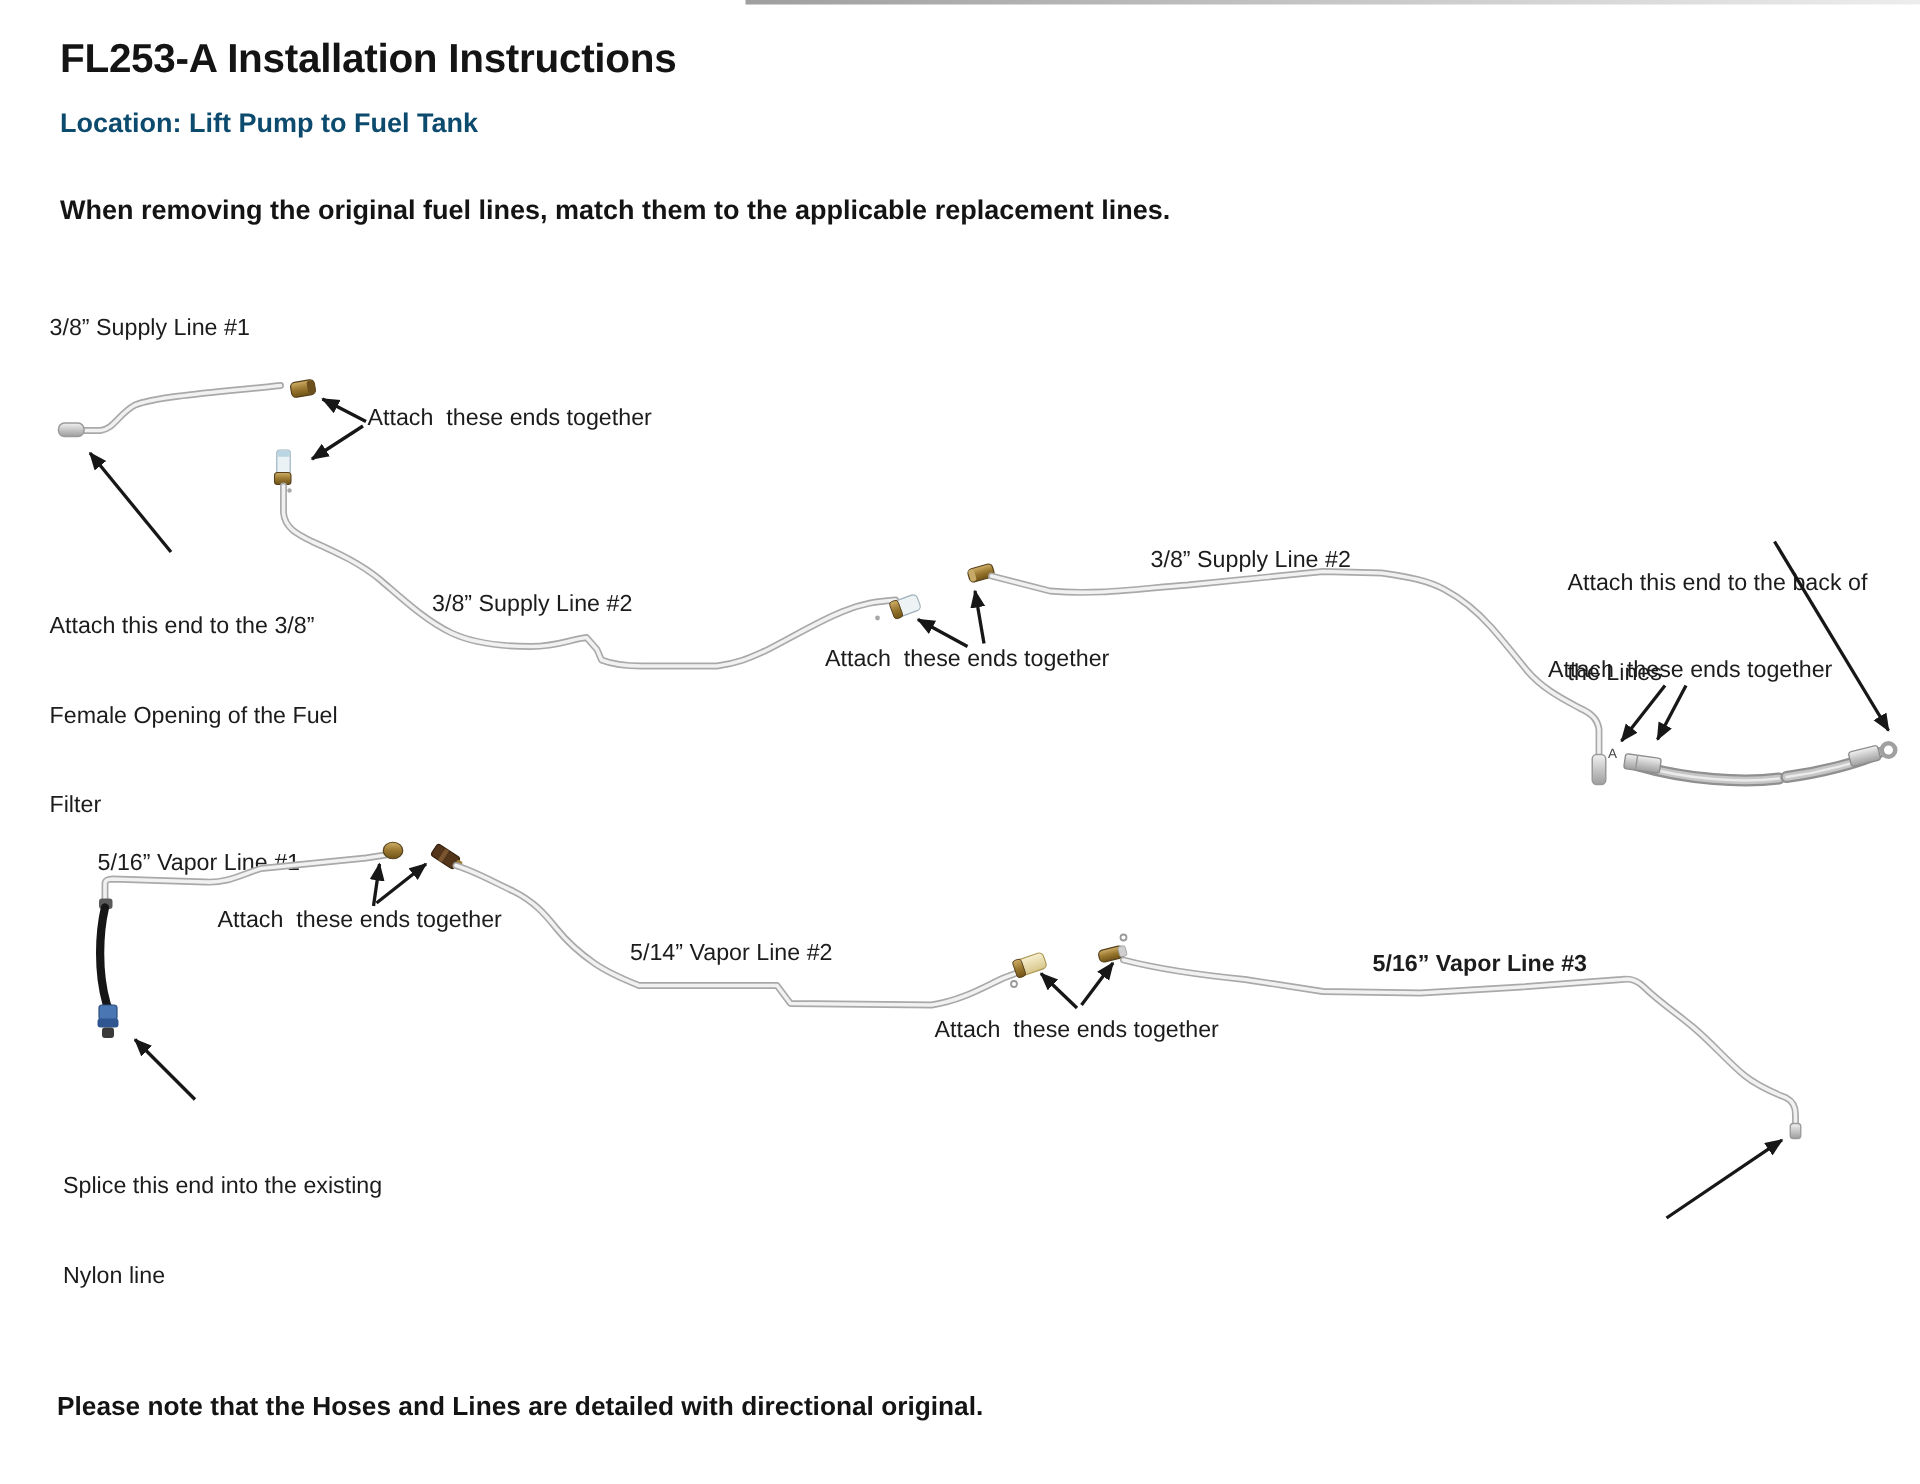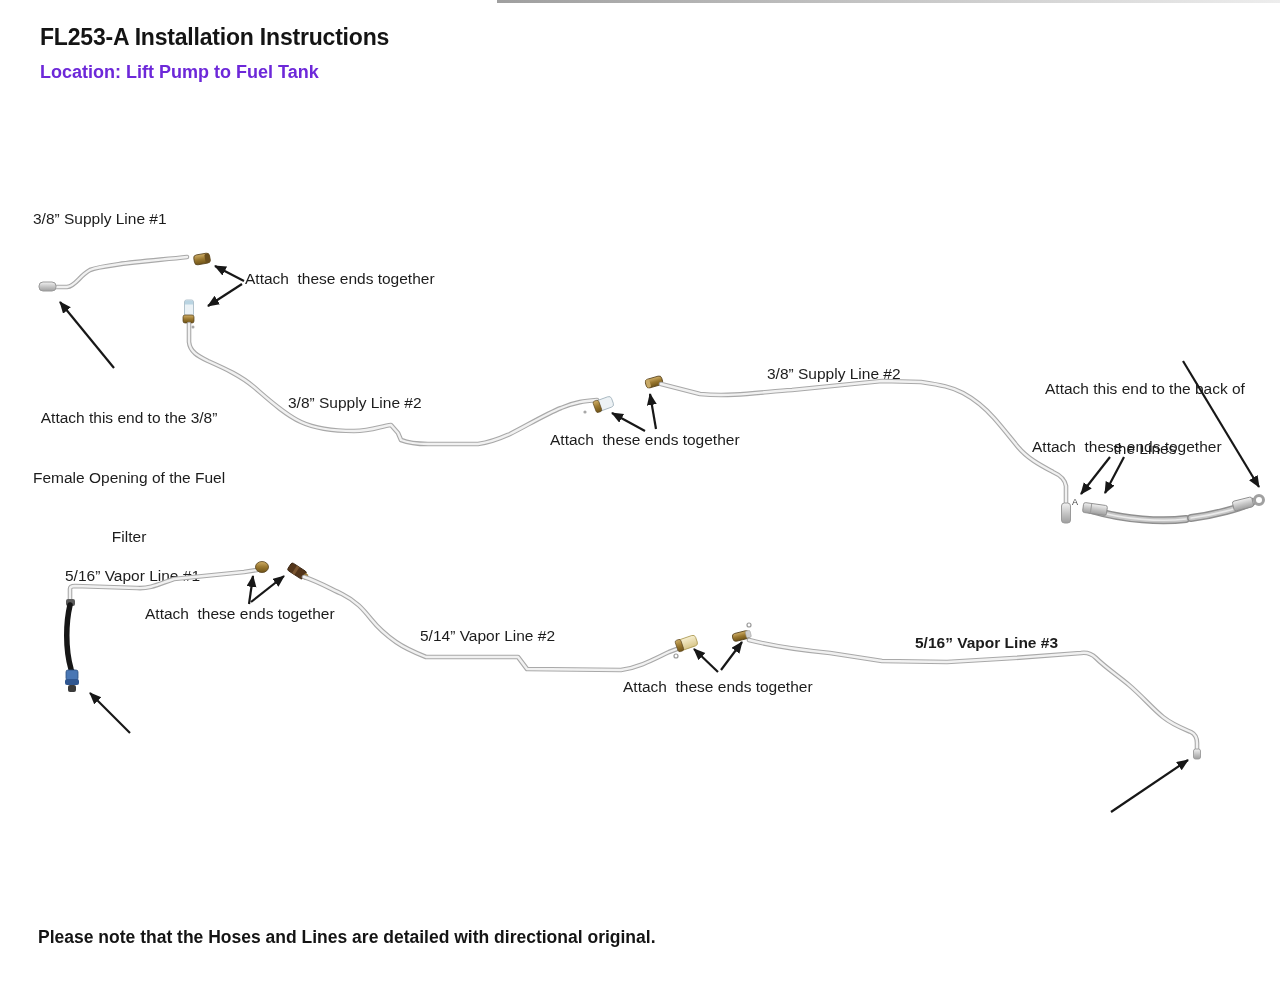--- a/index.html
+++ b/index.html
@@ -2,27 +2,27 @@
 <html><head>
 <meta charset="utf-8">
 <style>
   html,body { margin:0; padding:0; background:#ffffff; }
   .page {
     position:relative; width:1280px; height:989px; background:#ffffff;
     font-family:"Liberation Sans", sans-serif; overflow:hidden; color:#1c1c1c;
   }
   .topbar { position:absolute; top:0; left:497px; width:783px; height:3px;
     background:linear-gradient(to right,#9f9f9f,#ededed); }
-  .title { position:absolute; left:40px; top:24px; font-size:23px; font-weight:700;
+  .title { position:absolute; left:40px; top:24px; font-size:27px; font-weight:700;
     color:#141414; letter-spacing:-0.2px; white-space:pre; }
-  .sub   { position:absolute; left:40px; top:62px; font-size:18px; font-weight:700;
-    color:#6d28d9; white-space:pre; }
+  .sub   { position:absolute; left:40px; top:72px; font-size:18px; font-weight:700;
+    color:#0c4a6e; white-space:pre; }
   .intro { position:absolute; left:40px; top:130px; font-size:18px; font-weight:700;
     color:#141414; white-space:pre; }
-  .lbl { position:absolute; font-size:15.5px; color:#1c1c1c; white-space:pre; line-height:19px;text-align:center; }
+  .lbl { position:absolute; font-size:15.5px; color:#1c1c1c; white-space:pre; line-height:19px; }
   .lbl .ln { display:block; line-height:21.5px; }
   .notes { position:absolute; left:38px; top:884px; font-size:17.5px; font-weight:700;
     color:#141414; white-space:pre; }
   .notes .ln { display:block; line-height:23.5px; }
   svg.diagram { position:absolute; left:0; top:0; }
 
   .tube-casing { fill:none; stroke:#a9a9a9; stroke-width:4.6; stroke-linejoin:round; stroke-linecap:round; }
   .tube-core   { fill:none; stroke:#f1f1f1; stroke-width:2.4; stroke-linejoin:round; stroke-linecap:round; }
   .teflon-casing { fill:none; stroke:#8f8f8f; stroke-width:8;   stroke-linecap:round; }
   .teflon-core   { fill:none; stroke:#c6c6c6; stroke-width:5;   stroke-linecap:round; }
@@ -33,20 +33,21 @@
 </style>
 </head>
 <body>
 
 <div class="page">
 
   <div class="topbar"></div>
 
   <div class="title">FL253-A Installation Instructions</div>
   <div class="sub">Location: Lift Pump to Fuel Tank</div>
+  <div class="intro">When removing the original fuel lines, match them to the applicable replacement lines.</div>
 
   <div class="lbl" style="left:33px; top:209px;">3/8” Supply Line #1</div>
   <div class="lbl" style="left:245px; top:269px;">Attach  these ends together</div>
   <div class="lbl" style="left:33px; top:369px;">
     <span class="ln">Attach this end to the 3/8”</span>
     <span class="ln">Female Opening of the Fuel</span>
     <span class="ln">Filter</span>
   </div>
   <div class="lbl" style="left:288px; top:393px;">3/8” Supply Line #2</div>
   <div class="lbl" style="left:550px; top:430px;">Attach  these ends together</div>
@@ -54,20 +55,24 @@
   <div class="lbl" style="left:1045px; top:340px;">
     <span class="ln">Attach this end to the back of</span>
     <span class="ln">the Lines</span>
   </div>
   <div class="lbl" style="left:1032px; top:437px;">Attach  these ends together</div>
   <div class="lbl" style="left:65px; top:566px;">5/16” Vapor Line #1</div>
   <div class="lbl" style="left:145px; top:604px;">Attach  these ends together</div>
   <div class="lbl" style="left:420px; top:626px;">5/14” Vapor Line #2</div>
   <div class="lbl" style="left:623px; top:677px;">Attach  these ends together</div>
   <div class="lbl" style="left:915px; top:633px;font-weight:bold;">5/16” Vapor Line #3</div>
+  <div class="lbl" style="left:42px; top:742px;">
+    <span class="ln">Splice this end into the existing</span>
+    <span class="ln">Nylon line</span>
+  </div>
 
   <div class="notes">
     <span class="ln">Please note that the Hoses and Lines are detailed with directional original.</span>
     
   </div>
 
   <svg class="diagram" width="1280" height="989" viewBox="0 0 1280 989">
     <defs>
       <marker id="ah" markerUnits="userSpaceOnUse" markerWidth="14" markerHeight="12" refX="11" refY="5" orient="auto">
         <path d="M0,0 L12,5 L0,10 z" fill="#171717"></path>

